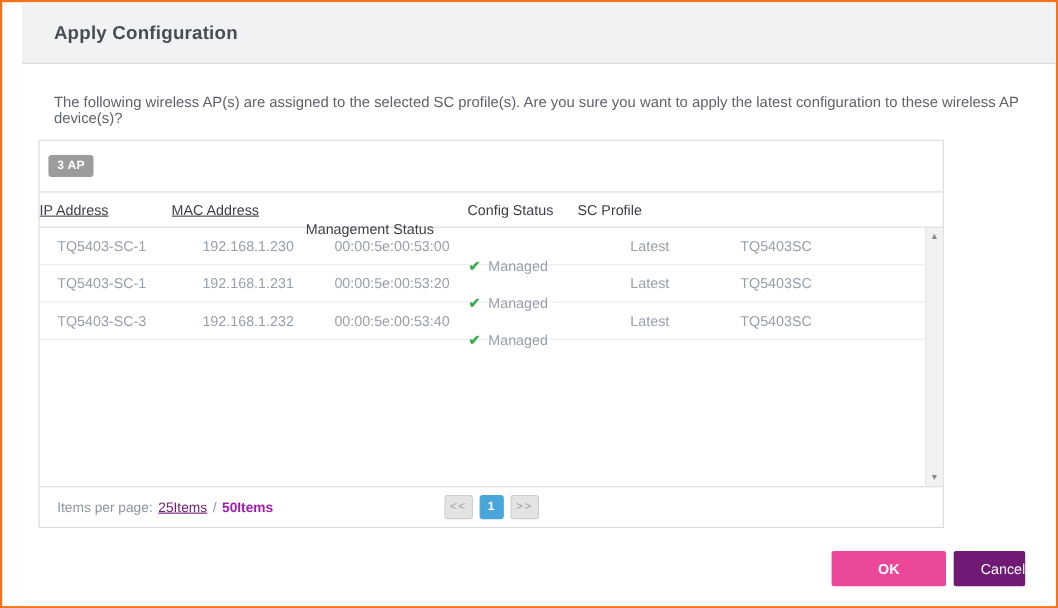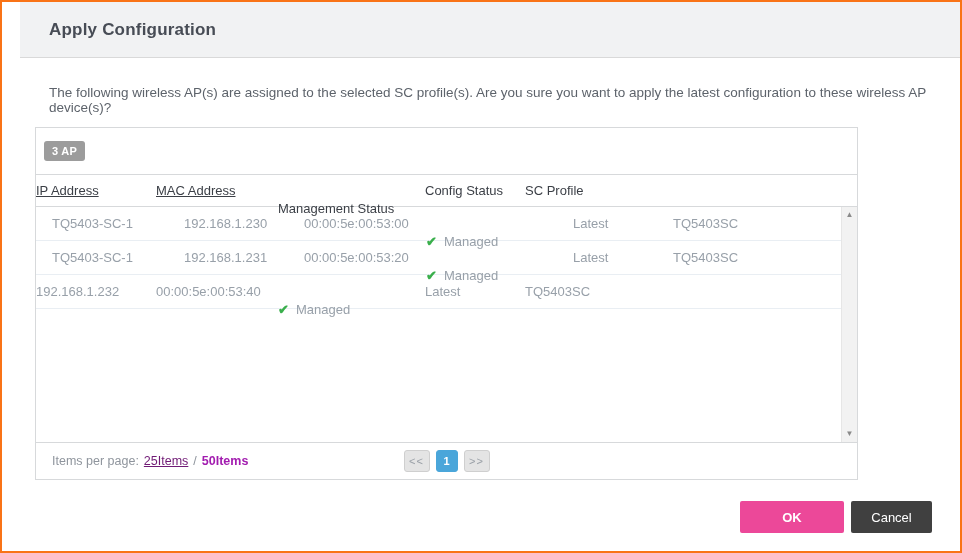--- a/index.html
+++ b/index.html
@@ -142,21 +142,21 @@
     position: absolute; left: 0; right: 0; top: 499px;
     display: flex; justify-content: flex-end;
     gap: 7px; padding-right: 28px;
   }
   .btn {
     height: 32px; border: none; border-radius: 2px;
     font-size: 13px; color: #ffffff; cursor: pointer;
     font-family: "Liberation Sans", sans-serif;
   }
   .btn-ok { width: 104px; background: #ec4899; font-weight: bold; }
-  .btn-cancel { width: 81px; background: #404040; }
+  .btn-cancel { width: 65px; background: #701a75; text-align: right; }
 </style>
 </head>
 <body>
 
 <div class="dialog">
 
   <div class="dlg-header">
     <div class="dlg-title">Apply Configuration</div>
   </div>
 
@@ -199,20 +199,21 @@
           <div class="col col-ip">192.168.1.231</div>
           <div class="col col-mac">00:00:5e:00:53:20</div>
           <div class="col col-mgmt">
             <span class="check-icon">✔</span><span>Managed</span>
           </div>
           <div class="col col-config">Latest</div>
           <div class="col col-sc">TQ5403SC</div>
         </div>
 
         <div class="data-row">
+          <div class="col col-device">TQ5403-SC-3</div>
           <div class="col col-ip">192.168.1.232</div>
           <div class="col col-mac">00:00:5e:00:53:40</div>
           <div class="col col-mgmt">
             <span class="check-icon">✔</span><span>Managed</span>
           </div>
           <div class="col col-config">Latest</div>
           <div class="col col-sc">TQ5403SC</div>
         </div>
 
       </div>

